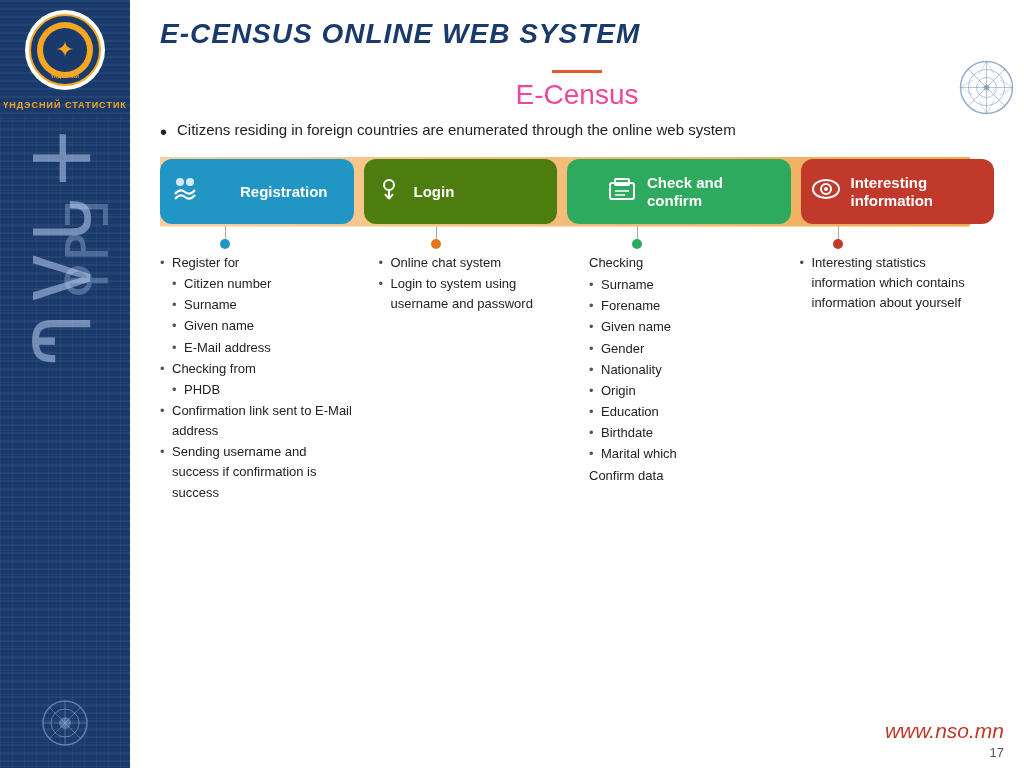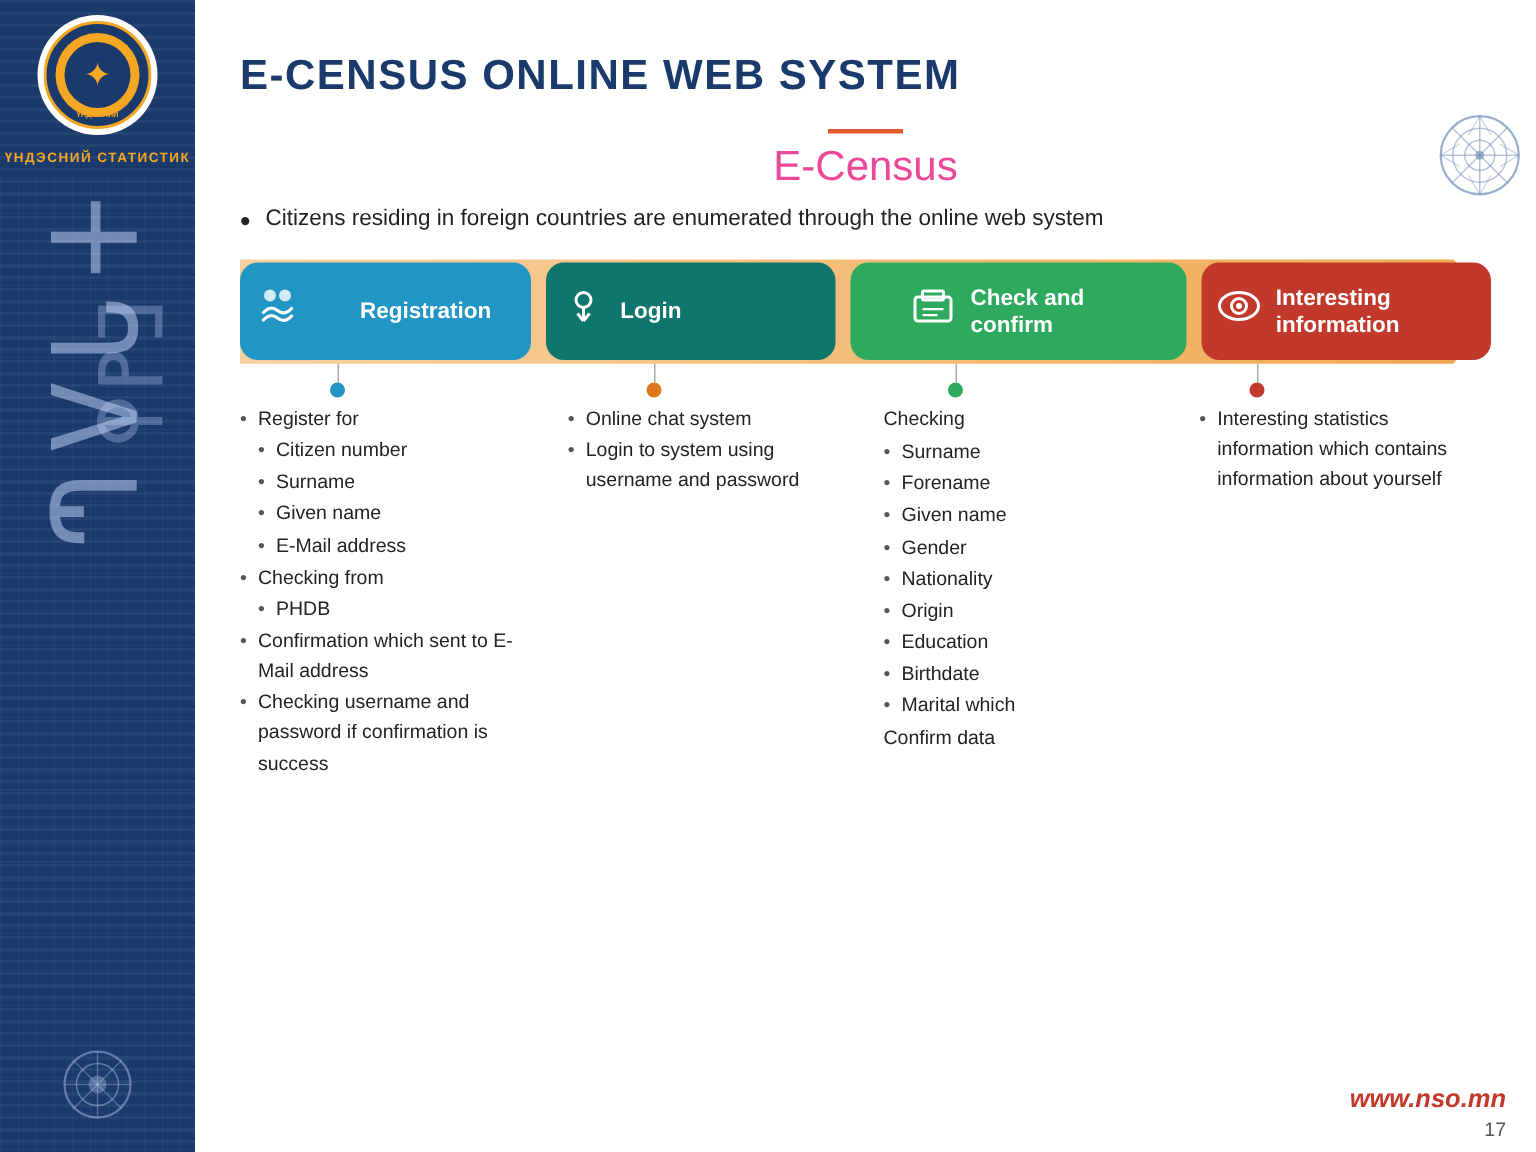--- a/index.html
+++ b/index.html
@@ -71,21 +71,21 @@
       align-items: center;
       gap: 20px;
       border-bottom: none;
     }
 
     .header-title {
       font-size: 28px;
       font-weight: 900;
       color: #1a3a6b;
       letter-spacing: 1px;
-      margin-top: 16px;
+      font-style: italic;
     }
 
     
     .content {
       flex: 1;
       padding: 10px 30px 10px 30px;
       overflow: hidden;
       position: relative;
     }
 
@@ -150,21 +150,21 @@
       display: flex;
       align-items: center;
       gap: 10px;
       color: #fff;
       font-weight: bold;
       font-size: 15px;
       min-height: 65px;
     }
 
     .flow-step.registration { background: #2196c4; gap: 40px; }
-    .flow-step.login { background: #0f766e; }
+    .flow-step.login { background: #4d7c0f; }
     .flow-step.check { background: #2eaa5e; padding-left: 40px; }
     .flow-step.interesting { background: #c0392b; }
 
     .flow-step-icon {
       font-size: 24px;
       min-width: 30px;
       text-align: center;
     }
 
     .flow-step-label {
@@ -223,22 +223,22 @@
       bottom: 8px;
       right: 20px;
       display: flex;
       flex-direction: column;
       align-items: flex-end;
       gap: 2px;
     }
 
     .footer-url {
       color: #c0392b;
-      font-size: 17px;
-      font-weight: bold;
+      font-size: 21px;
+      font-weight: normal;
       font-style: italic;
     }
 
     .footer-page {
       color: #555;
       font-size: 13px;
     }
   </style>
 </head>
 <body>
@@ -407,22 +407,22 @@
 
       <div class="detail-col">
         <ul class="detail-list">
           <li>Register for</li>
           <li class="sub">Citizen number</li>
           <li class="sub">Surname</li>
           <li class="sub">Given name</li>
           <li class="sub">E-Mail address</li>
           <li>Checking from</li>
           <li class="sub">PHDB</li>
-          <li>Confirmation which sent to E-Mail address</li>
-          <li>Checking username and password if confirmation is success</li>
+          <li>Confirmation link sent to E-Mail address</li>
+          <li>Sending username and success if confirmation is success</li>
         </ul>
       </div>
 
       <div class="detail-col">
         <ul class="detail-list">
           <li>Online chat system</li>
           <li>Login to system using username and password</li>
         </ul>
       </div>
 

